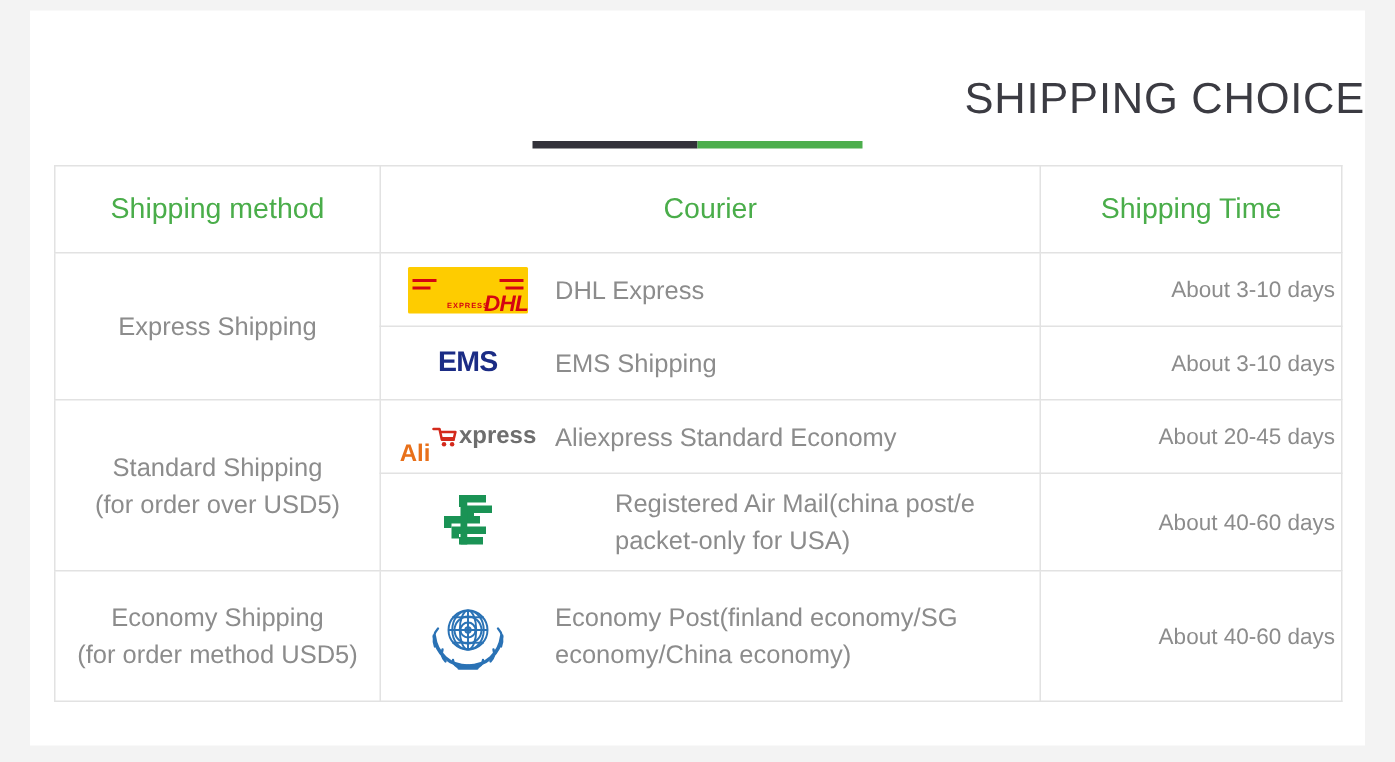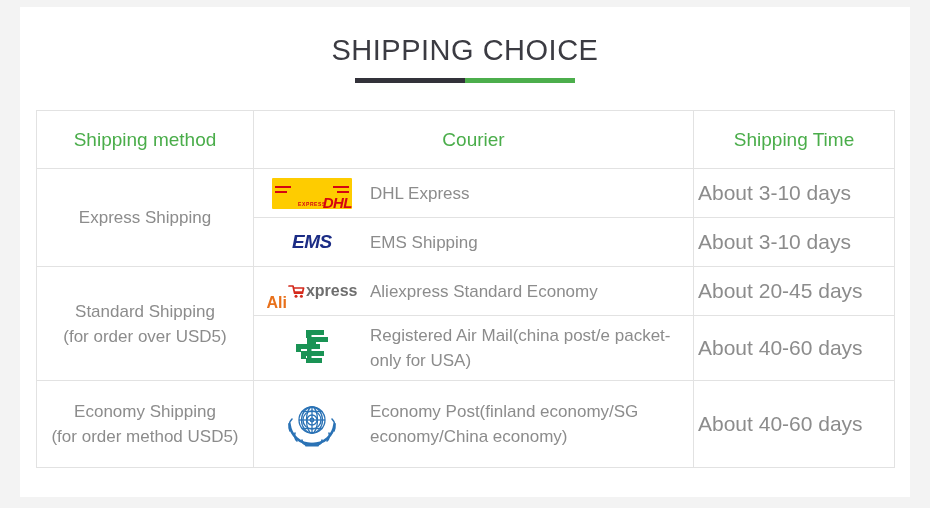--- a/index.html
+++ b/index.html
@@ -23,22 +23,22 @@
     position: absolute;
     left: 20px;
     top: 7px;
     width: 890px;
     height: 490px;
     background: #ffffff;
   }
 
   
   .title-block {
-    margin-top: 24px;
-    text-align: center;
+    margin-top: 40px;
+    text-align: right;
   }
 
   .title {
     font-size: 29px;
     letter-spacing: 0.5px;
     color: #3b3b42;
     font-weight: 400;
     line-height: 38px;
   }
 
@@ -88,23 +88,23 @@
   td.method {
     text-align: center;
     color: #8c8c8c;
     font-size: 17px;
     line-height: 25px;
     padding: 6px 0;
     margin-left: 19px;
   }
 
   td.time {
-    text-align: left;
+    text-align: right;
     color: #8c8c8c;
-    font-size: 21px;
+    font-size: 15px;
     padding: 6px 4px;
   }
 
   td.courier {
     padding: 0;
   }
 
   .courier-cell {
     display: flex;
     align-items: center;
@@ -181,21 +181,20 @@
   .logo-ems {
     width: 84px;
     height: 30px;
     position: relative;
     display: block;
   }
   .logo-ems .ems-word {
     position: absolute;
     left: 22px;
     top: 4px;
-    font-style: italic;
     font-weight: bold;
     font-size: 19px;
     color: #1b2c85;
     letter-spacing: -0.5px;
     line-height: 22px;
   }
   .logo-ems .ems-stripes-l,
   .logo-ems .ems-stripes-r {
     position: absolute;
     top: 5px;
@@ -336,21 +335,21 @@
                   </span>
                 </span>
                 <span class="courier-name">Aliexpress Standard Economy</span>
               </div>
             </td>
             <td class="time">About 20-45 days</td>
           </tr>
 
           <tr>
             <td class="courier">
-              <div class="courier-cell" style="min-height:64px;">
+              <div class="courier-cell" style="min-height:64px;gap:40px;">
                 <span class="logo-box">
                   <svg class="logo-post" width="44" height="40" viewBox="0 0 44 40">
                     <g fill="#1a9355">
                       <polygon points="16,2 34,2 34,7 21,7 21,10 16,10"></polygon>
                       <polygon points="21,9 38,9 38,14 26,14 26,17 21,17"></polygon>
                       <polygon points="6,16 30,16 30,21 11,21 11,24 6,24"></polygon>
                       <polygon points="11,23 34,23 34,28 16,28 16,31 11,31"></polygon>
                       <polygon points="16,30 32,30 32,35 16,35"></polygon>
                       <rect x="17" y="3" width="4.5" height="32"></rect>
                     </g>

